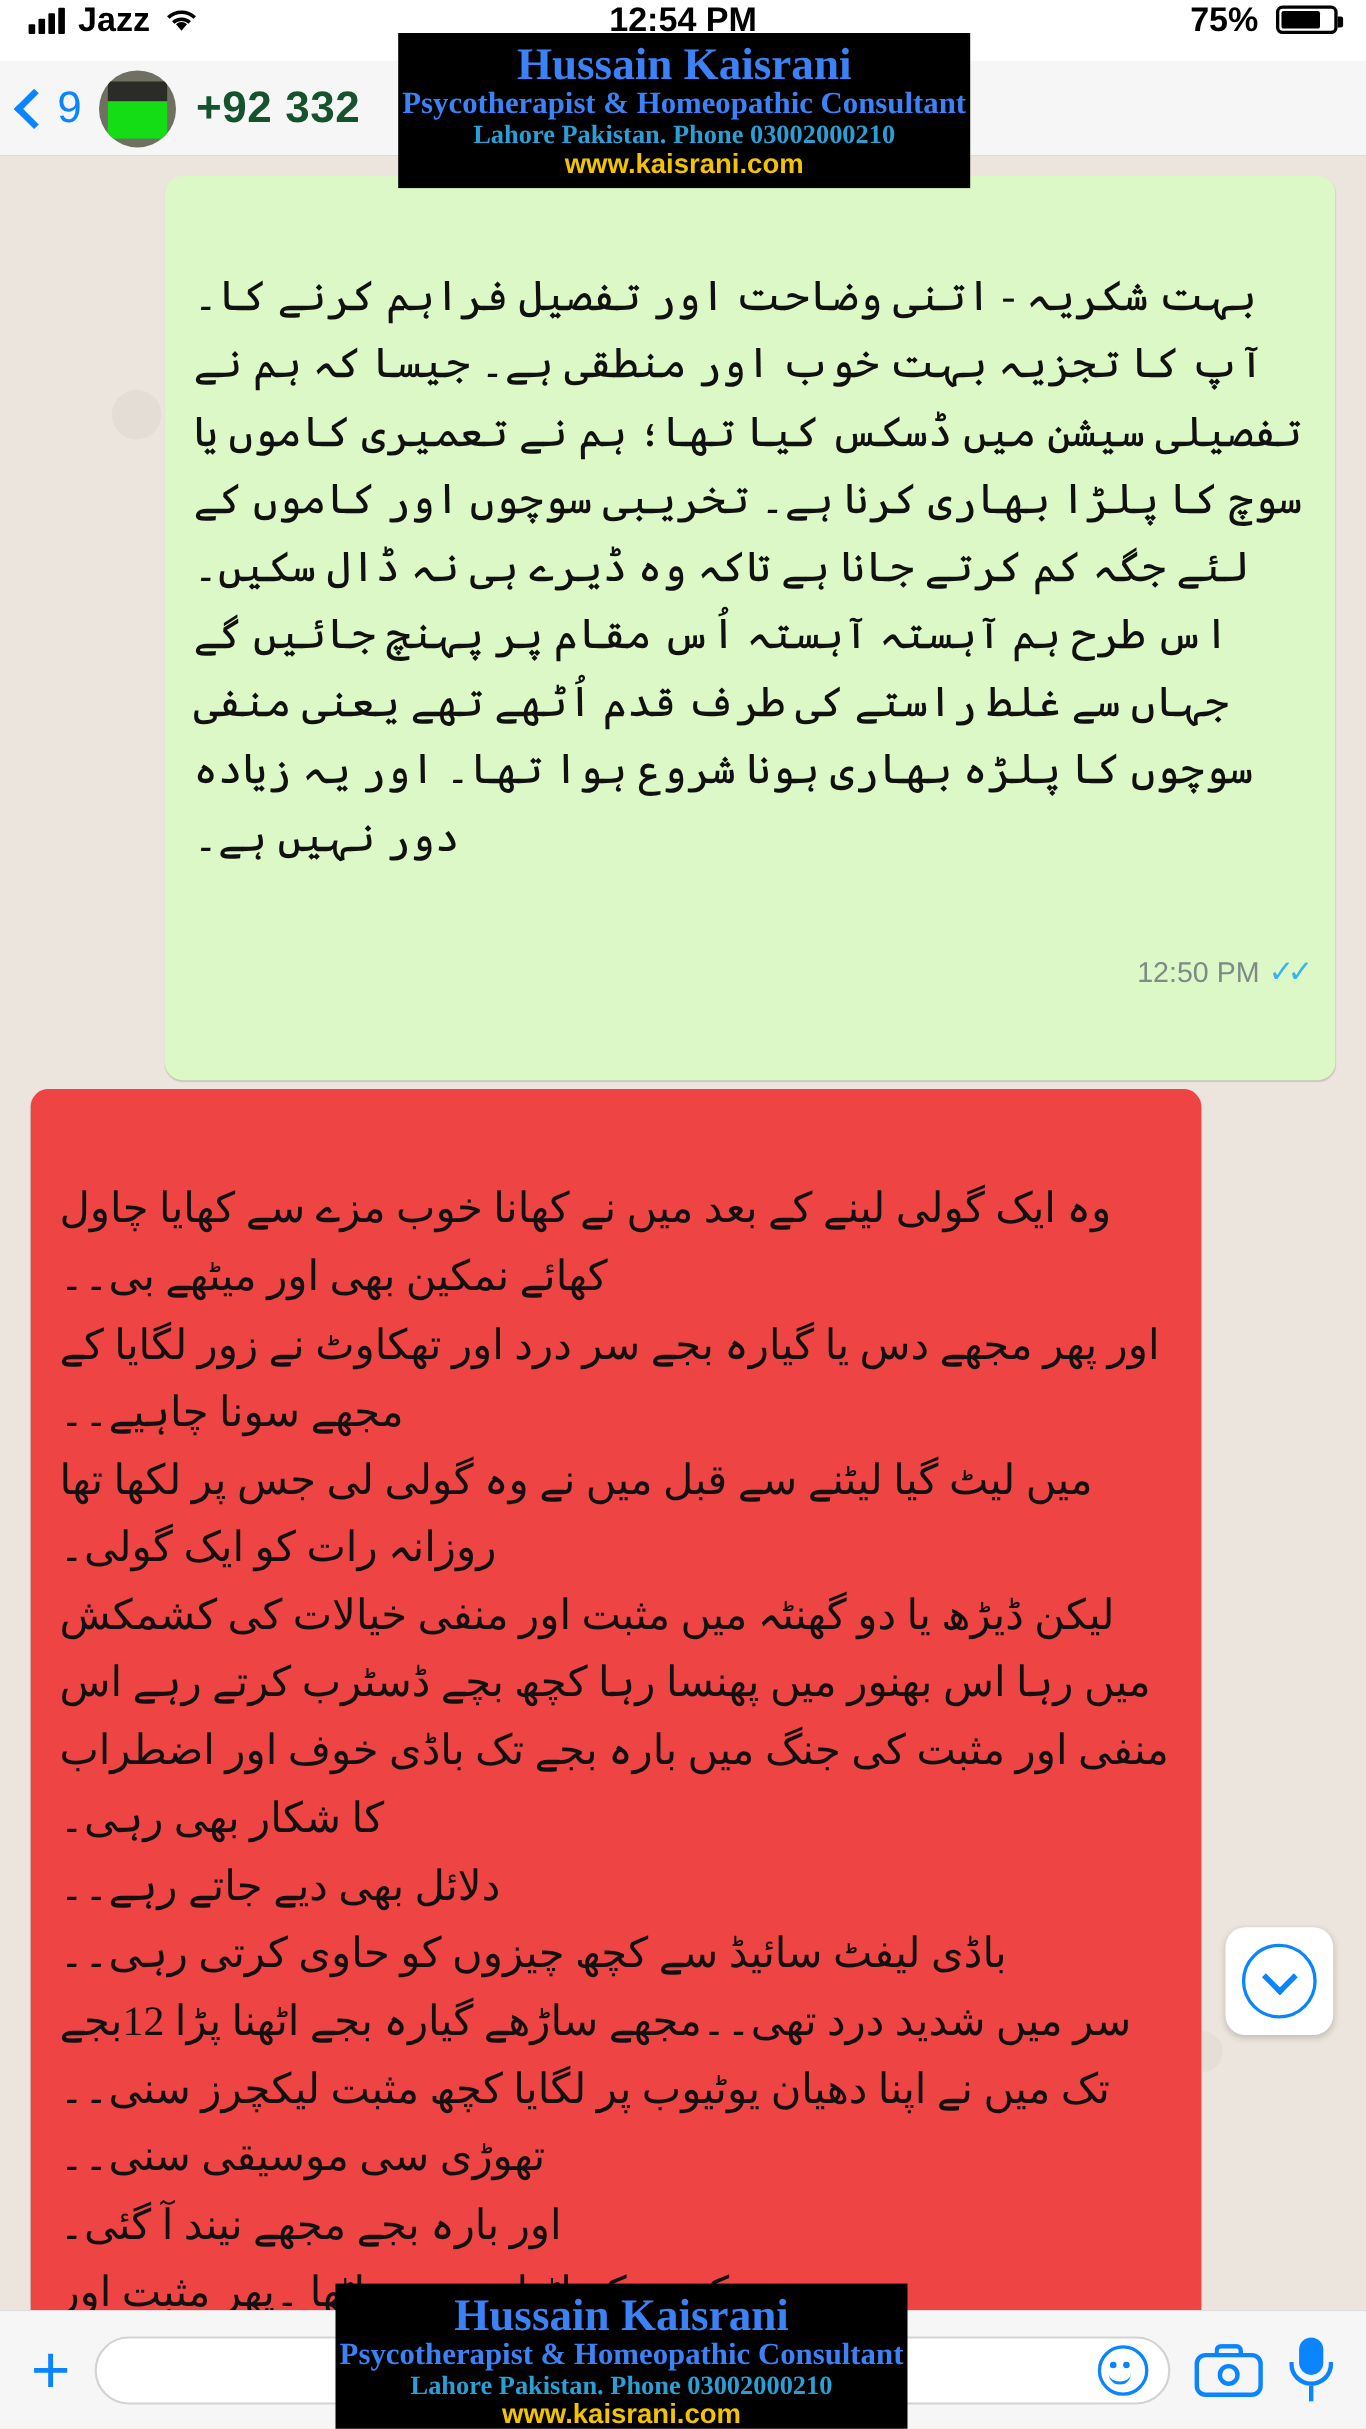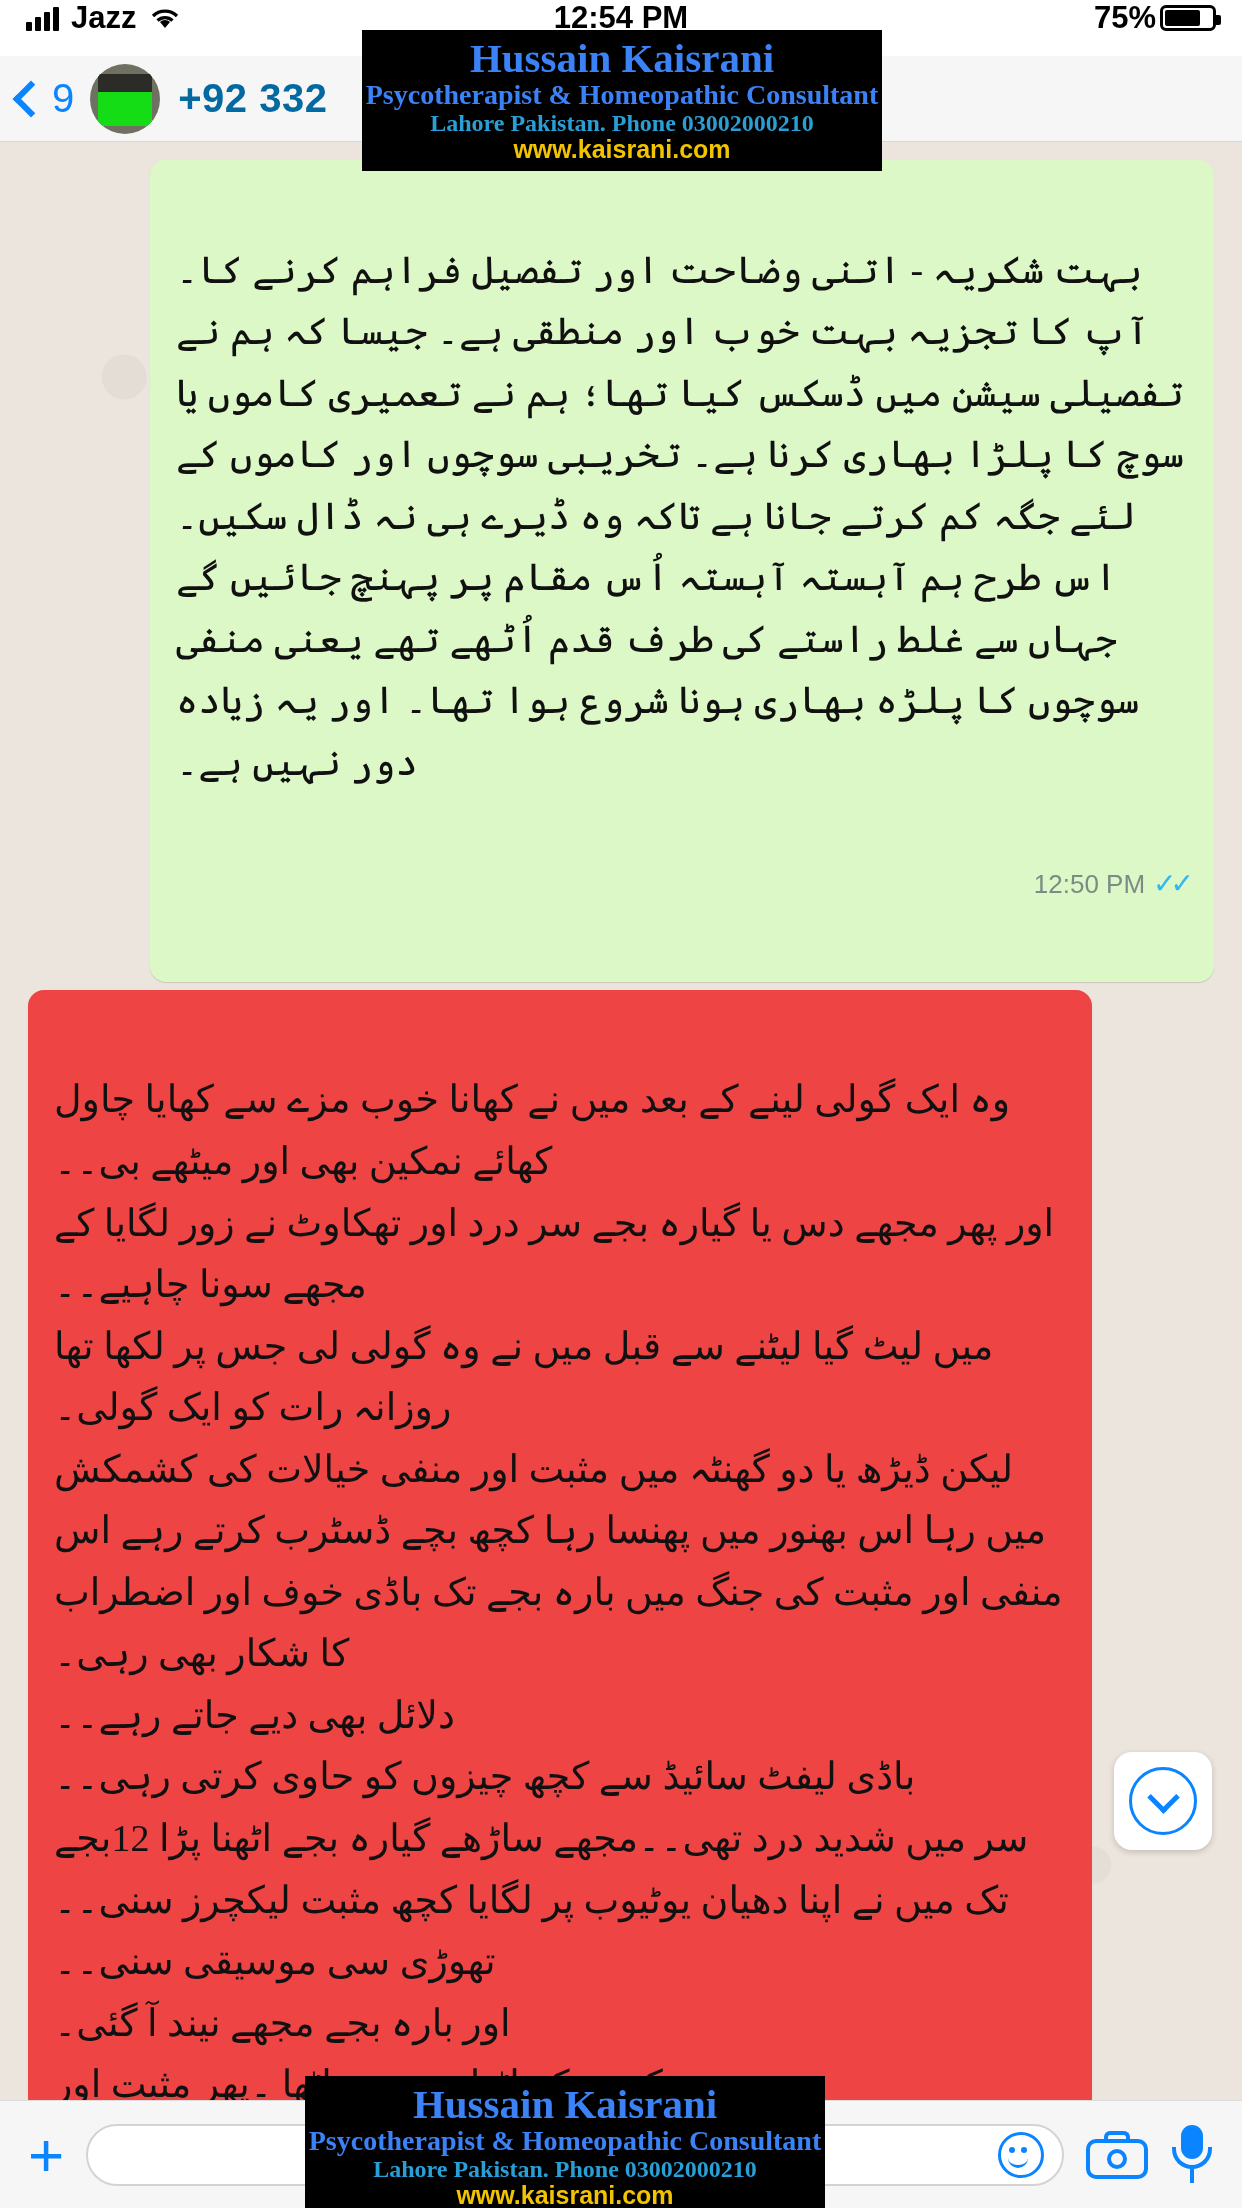--- a/index.html
+++ b/index.html
@@ -14,21 +14,21 @@
   .status-bar{
     height:56px;width:100%;
     background:#ffffff;
     display:flex;align-items:flex-start;
     padding:0 26px;
     box-sizing:border-box;
     font-size:31px;font-weight:bold;color:#000;
   }
   .sb-left{display:flex;align-items:center;gap:12px;flex:1;}
   .sb-center{flex:0 0 auto;font-size:31px;}
-  .sb-right{display:flex;align-items:center;gap:4px;flex:1;justify-content:flex-end;}
+  .sb-right{display:flex;align-items:center;gap:16px;flex:1;justify-content:flex-end;}
   .signal{display:flex;align-items:flex-end;gap:3px;height:26px;}
   .signal i{display:block;width:6px;background:#000;border-radius:1px;}
   .signal i:nth-child(1){height:9px}
   .signal i:nth-child(2){height:14px}
   .signal i:nth-child(3){height:19px}
   .signal i:nth-child(4){height:24px}
   .wifi{width:34px;height:26px;position:relative;}
   .wifi svg{position:absolute;left:0;top:0;}
   .battery{
     width:56px;height:26px;border:3px solid #000;border-radius:6px;
@@ -60,21 +60,21 @@
     margin-left:16px;margin-right:18px;
     background:#6f6f62;
     overflow:hidden;position:relative;flex:0 0 auto;
   }
   .avatar .green{
     position:absolute;left:8px;top:10px;width:54px;height:52px;background:#15dd15;
   }
   .avatar .dark{
     position:absolute;left:8px;top:10px;width:54px;height:18px;background:#2b2b28;
   }
-  .contact-name{font-size:40px;font-weight:bold;color:#0369a1;letter-spacing:.5px;}
+  .contact-name{font-size:40px;font-weight:bold;color:#14532d;letter-spacing:.5px;}
 
   
   .wm{
     position:absolute;background:#000;
     text-align:center;line-height:1.08;
     font-family:"Liberation Serif", serif;
     z-index:40;
   }
   .wm .l1{color:#3b82f6;font-size:41px;font-weight:bold;}
   .wm .l2{color:#3b82f6;font-size:28px;font-weight:bold;}

